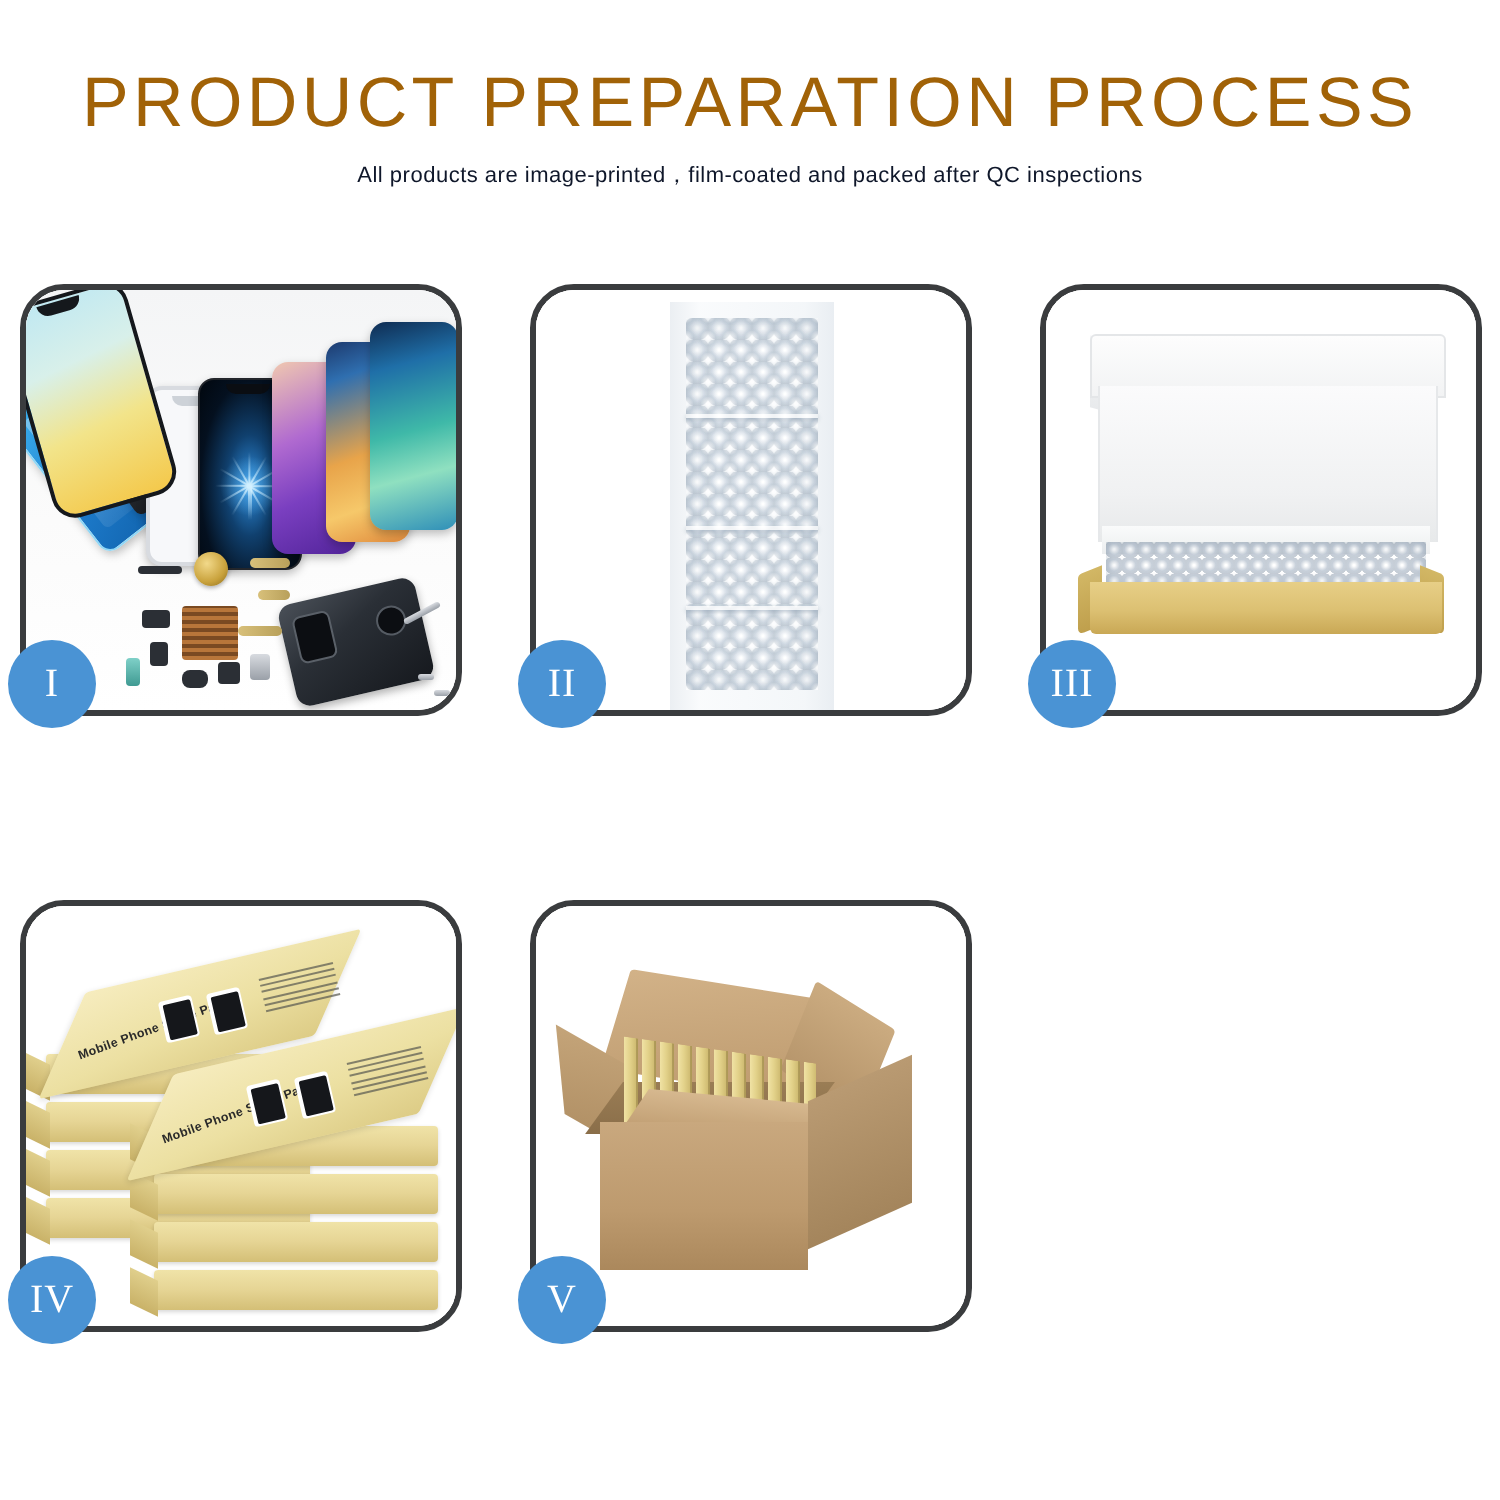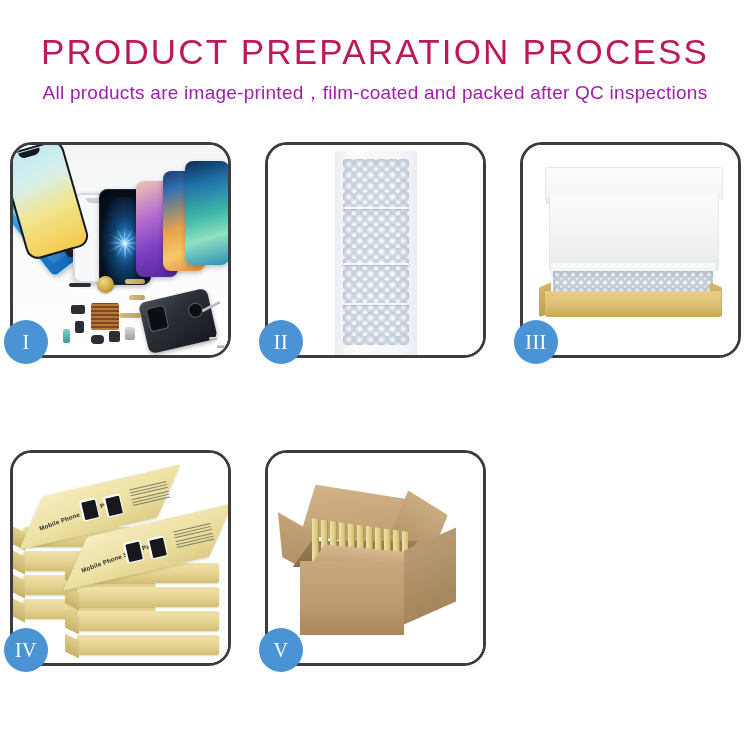--- a/index.html
+++ b/index.html
@@ -27,30 +27,30 @@
     position: absolute;
     left: 0;
     top: 34px;
     width: 750px;
     text-align: center;
   }
   .title {
     font-size: 35px;
     font-weight: 400;
     letter-spacing: 2.2px;
-    color: #be185d;
+    color: #a16207;
     line-height: 1.05;
     white-space: nowrap;
   }
   .subtitle {
     margin-top: 9px;
-    font-size: 19px;
+    font-size: 11px;
     font-weight: 400;
     letter-spacing: 0.25px;
-    color: #a21caf;
+    color: #0f172a;
     white-space: nowrap;
   }
 
   
   .grid {
     position: absolute;
     left: 10px;
     top: 142px;
     width: 730px;
     height: 524px;

